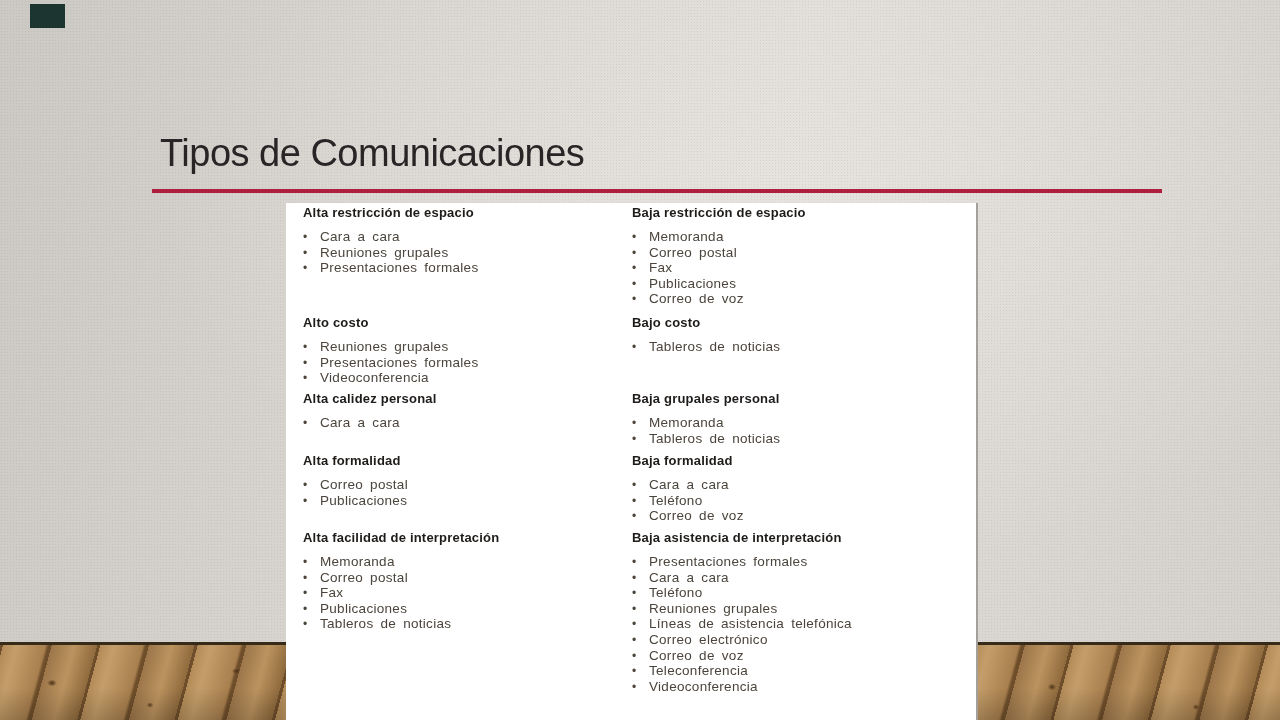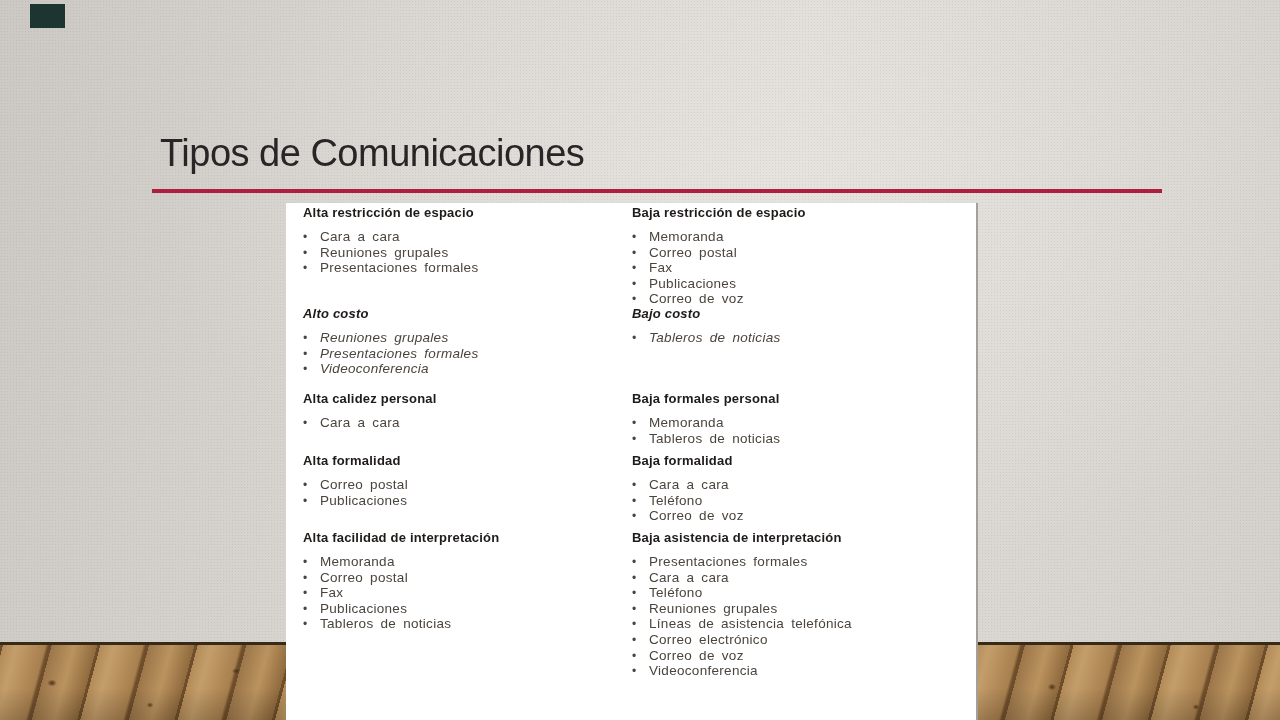--- a/index.html
+++ b/index.html
@@ -53,21 +53,21 @@
     position:absolute;left:286px;top:203px;width:690px;height:517px;
     background:#ffffff;
     border-right:2px solid #a39f9a;
     font-size:13.5px;
   }
   .panel-column{position:absolute;top:0;bottom:0;width:335px;}
   .col-left{left:17px;}
   .col-right{left:346px;}
   .section{position:absolute;left:0;right:0;}
   .section:nth-of-type(1){top:3px;}
-  .section:nth-of-type(2){top:104px;font-style:italic;}
+  .section:nth-of-type(2){top:113px;}
   .section:nth-of-type(3){top:189px;}
   .section:nth-of-type(4){top:251px;}
   .section:nth-of-type(5){top:328px;}
   .sec-heading{
     font-weight:700;color:#1e1b19;
     font-size:13px;line-height:14px;
     letter-spacing:.2px;
     margin:0 0 5px 0;white-space:nowrap;
   }
   ul.bullets{list-style:none;margin:0;padding:0;}
@@ -145,21 +145,21 @@
             <li><span class="dot">•</span><span>Correo de voz</span></li>
           </ul>
         </div>
         <div class="section">
           <div class="sec-heading">Bajo costo</div>
           <ul class="bullets">
             <li><span class="dot">•</span><span>Tableros de noticias</span></li>
           </ul>
         </div>
         <div class="section">
-          <div class="sec-heading">Baja formales personal</div>
+          <div class="sec-heading">Baja grupales personal</div>
           <ul class="bullets">
             <li><span class="dot">•</span><span>Memoranda</span></li>
             <li><span class="dot">•</span><span>Tableros de noticias</span></li>
           </ul>
         </div>
         <div class="section">
           <div class="sec-heading">Baja formalidad</div>
           <ul class="bullets">
             <li><span class="dot">•</span><span>Cara a cara</span></li>
             <li><span class="dot">•</span><span>Teléfono</span></li>
@@ -169,18 +169,19 @@
         <div class="section">
           <div class="sec-heading">Baja asistencia de interpretación</div>
           <ul class="bullets">
             <li><span class="dot">•</span><span>Presentaciones formales</span></li>
             <li><span class="dot">•</span><span>Cara a cara</span></li>
             <li><span class="dot">•</span><span>Teléfono</span></li>
             <li><span class="dot">•</span><span>Reuniones grupales</span></li>
             <li><span class="dot">•</span><span>Líneas de asistencia telefónica</span></li>
             <li><span class="dot">•</span><span>Correo electrónico</span></li>
             <li><span class="dot">•</span><span>Correo de voz</span></li>
+            <li><span class="dot">•</span><span>Teleconferencia</span></li>
             <li><span class="dot">•</span><span>Videoconferencia</span></li>
           </ul>
         </div>
       </div>
   </div>
 </div>
 
 </body></html>

